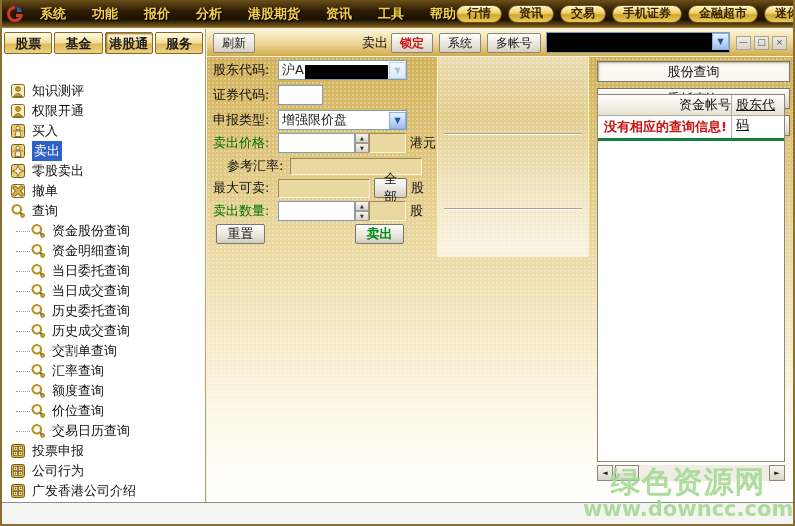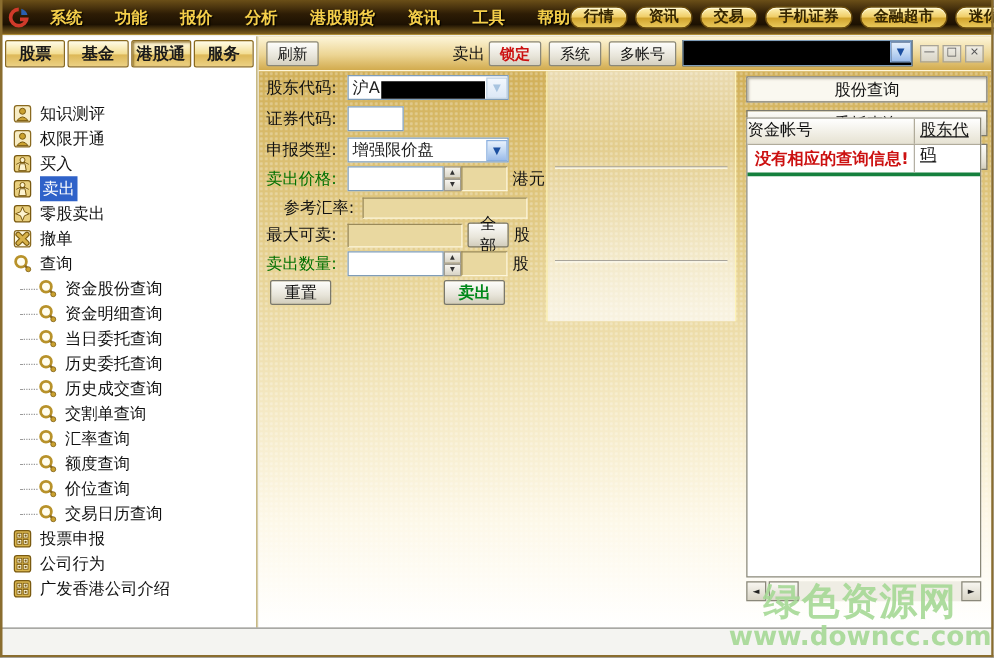--- a/index.html
+++ b/index.html
@@ -87,21 +87,21 @@
     border-left:1px solid #fdf3b8;border-right:1px solid #fdf3b8;box-sizing:border-box;}
   .cline{position:absolute;left:6px;right:6px;height:0;border-top:1px solid #a8a49a;border-bottom:1px solid #fffef2;}
   
   .right-panel{position:absolute;left:385px;top:28px;right:3px;bottom:0;}
   .rp-btns{display:flex;gap:6px;margin:4px 0 0 5px;flex-direction:column;}
   .rp-btn{height:21px;padding:0 6px;background:linear-gradient(180deg,#fdfdfb,#e6e2d4 70%,#d2cdbc);
     border:1px solid #7a786c;font-size:13px;color:#111;line-height:19px;box-sizing:border-box;}
   .rp-btn.selected{background:#faf8f0;box-shadow:inset 1px 1px 2px #b0aa98;}
   .rp-table{position:absolute;left:5px;right:5px;top:37px;bottom:41px;background:#fff;border:1px solid #8a8878;box-sizing:border-box;}
   .rp-head{display:flex;height:20px;background:linear-gradient(180deg,#ffffff,#e6e2d2);border-bottom:1px solid #b0ab9a;}
-  .rp-h1{width:133px;text-align:left;line-height:20px;font-size:13px;color:#111;border-right:1px solid #b0ab9a;}
+  .rp-h1{width:133px;text-align:right;line-height:20px;font-size:13px;color:#111;border-right:1px solid #b0ab9a;}
   .rp-h2{flex:1;padding-left:4px;line-height:20px;font-size:13px;color:#111;text-decoration:underline;}
   .rp-msgrow{display:flex;height:22px;border-bottom:3px solid #15803d;}
   .rp-c1{width:133px;border-right:1px solid #b4b0a4;display:flex;align-items:center;}
   .rp-msg{color:#cc1111;font-weight:bold;font-size:13px;padding-left:6px;white-space:nowrap;}
   
   .hscroll{position:absolute;left:5px;right:5px;bottom:22px;height:16px;background:#efede4;display:flex;}
   .sbtn{width:16px;height:16px;background:linear-gradient(180deg,#f8f6f0,#d8d4c6);border:1px solid #8a887a;
     display:flex;align-items:center;justify-content:center;font-size:7px;color:#222;box-sizing:border-box;}
   .sthumb{width:24px;height:16px;margin-left:2px;background:linear-gradient(180deg,#fbfaf6,#dcd8cc);border:1px solid #8a887a;box-sizing:border-box;}
   .sspace{flex:1;}
@@ -236,20 +236,29 @@
             </svg></span>
           <span class="tree-label">当日委托查询</span>
         </div>
         <div class="tree-row lvl1">
           <span class="conn"></span>
           <span class="ticon"><svg width="16" height="16" viewBox="0 0 16 16">
               <circle cx="6.8" cy="6.3" r="4.3" fill="#fffdf0" stroke="#b8922a" stroke-width="2.2"></circle>
               <line x1="10" y1="9.5" x2="13" y2="12.5" stroke="#8a6a20" stroke-width="2"></line>
               <circle cx="12.6" cy="12.4" r="2" fill="#caa12f" stroke="#7a5a10" stroke-width=".6"></circle>
             </svg></span>
+          <span class="tree-label">当日成交查询</span>
+        </div>
+        <div class="tree-row lvl1">
+          <span class="conn"></span>
+          <span class="ticon"><svg width="16" height="16" viewBox="0 0 16 16">
+              <circle cx="6.8" cy="6.3" r="4.3" fill="#fffdf0" stroke="#b8922a" stroke-width="2.2"></circle>
+              <line x1="10" y1="9.5" x2="13" y2="12.5" stroke="#8a6a20" stroke-width="2"></line>
+              <circle cx="12.6" cy="12.4" r="2" fill="#caa12f" stroke="#7a5a10" stroke-width=".6"></circle>
+            </svg></span>
           <span class="tree-label">历史委托查询</span>
         </div>
         <div class="tree-row lvl1">
           <span class="conn"></span>
           <span class="ticon"><svg width="16" height="16" viewBox="0 0 16 16">
               <circle cx="6.8" cy="6.3" r="4.3" fill="#fffdf0" stroke="#b8922a" stroke-width="2.2"></circle>
               <line x1="10" y1="9.5" x2="13" y2="12.5" stroke="#8a6a20" stroke-width="2"></line>
               <circle cx="12.6" cy="12.4" r="2" fill="#caa12f" stroke="#7a5a10" stroke-width=".6"></circle>
             </svg></span>
           <span class="tree-label">历史成交查询</span>

